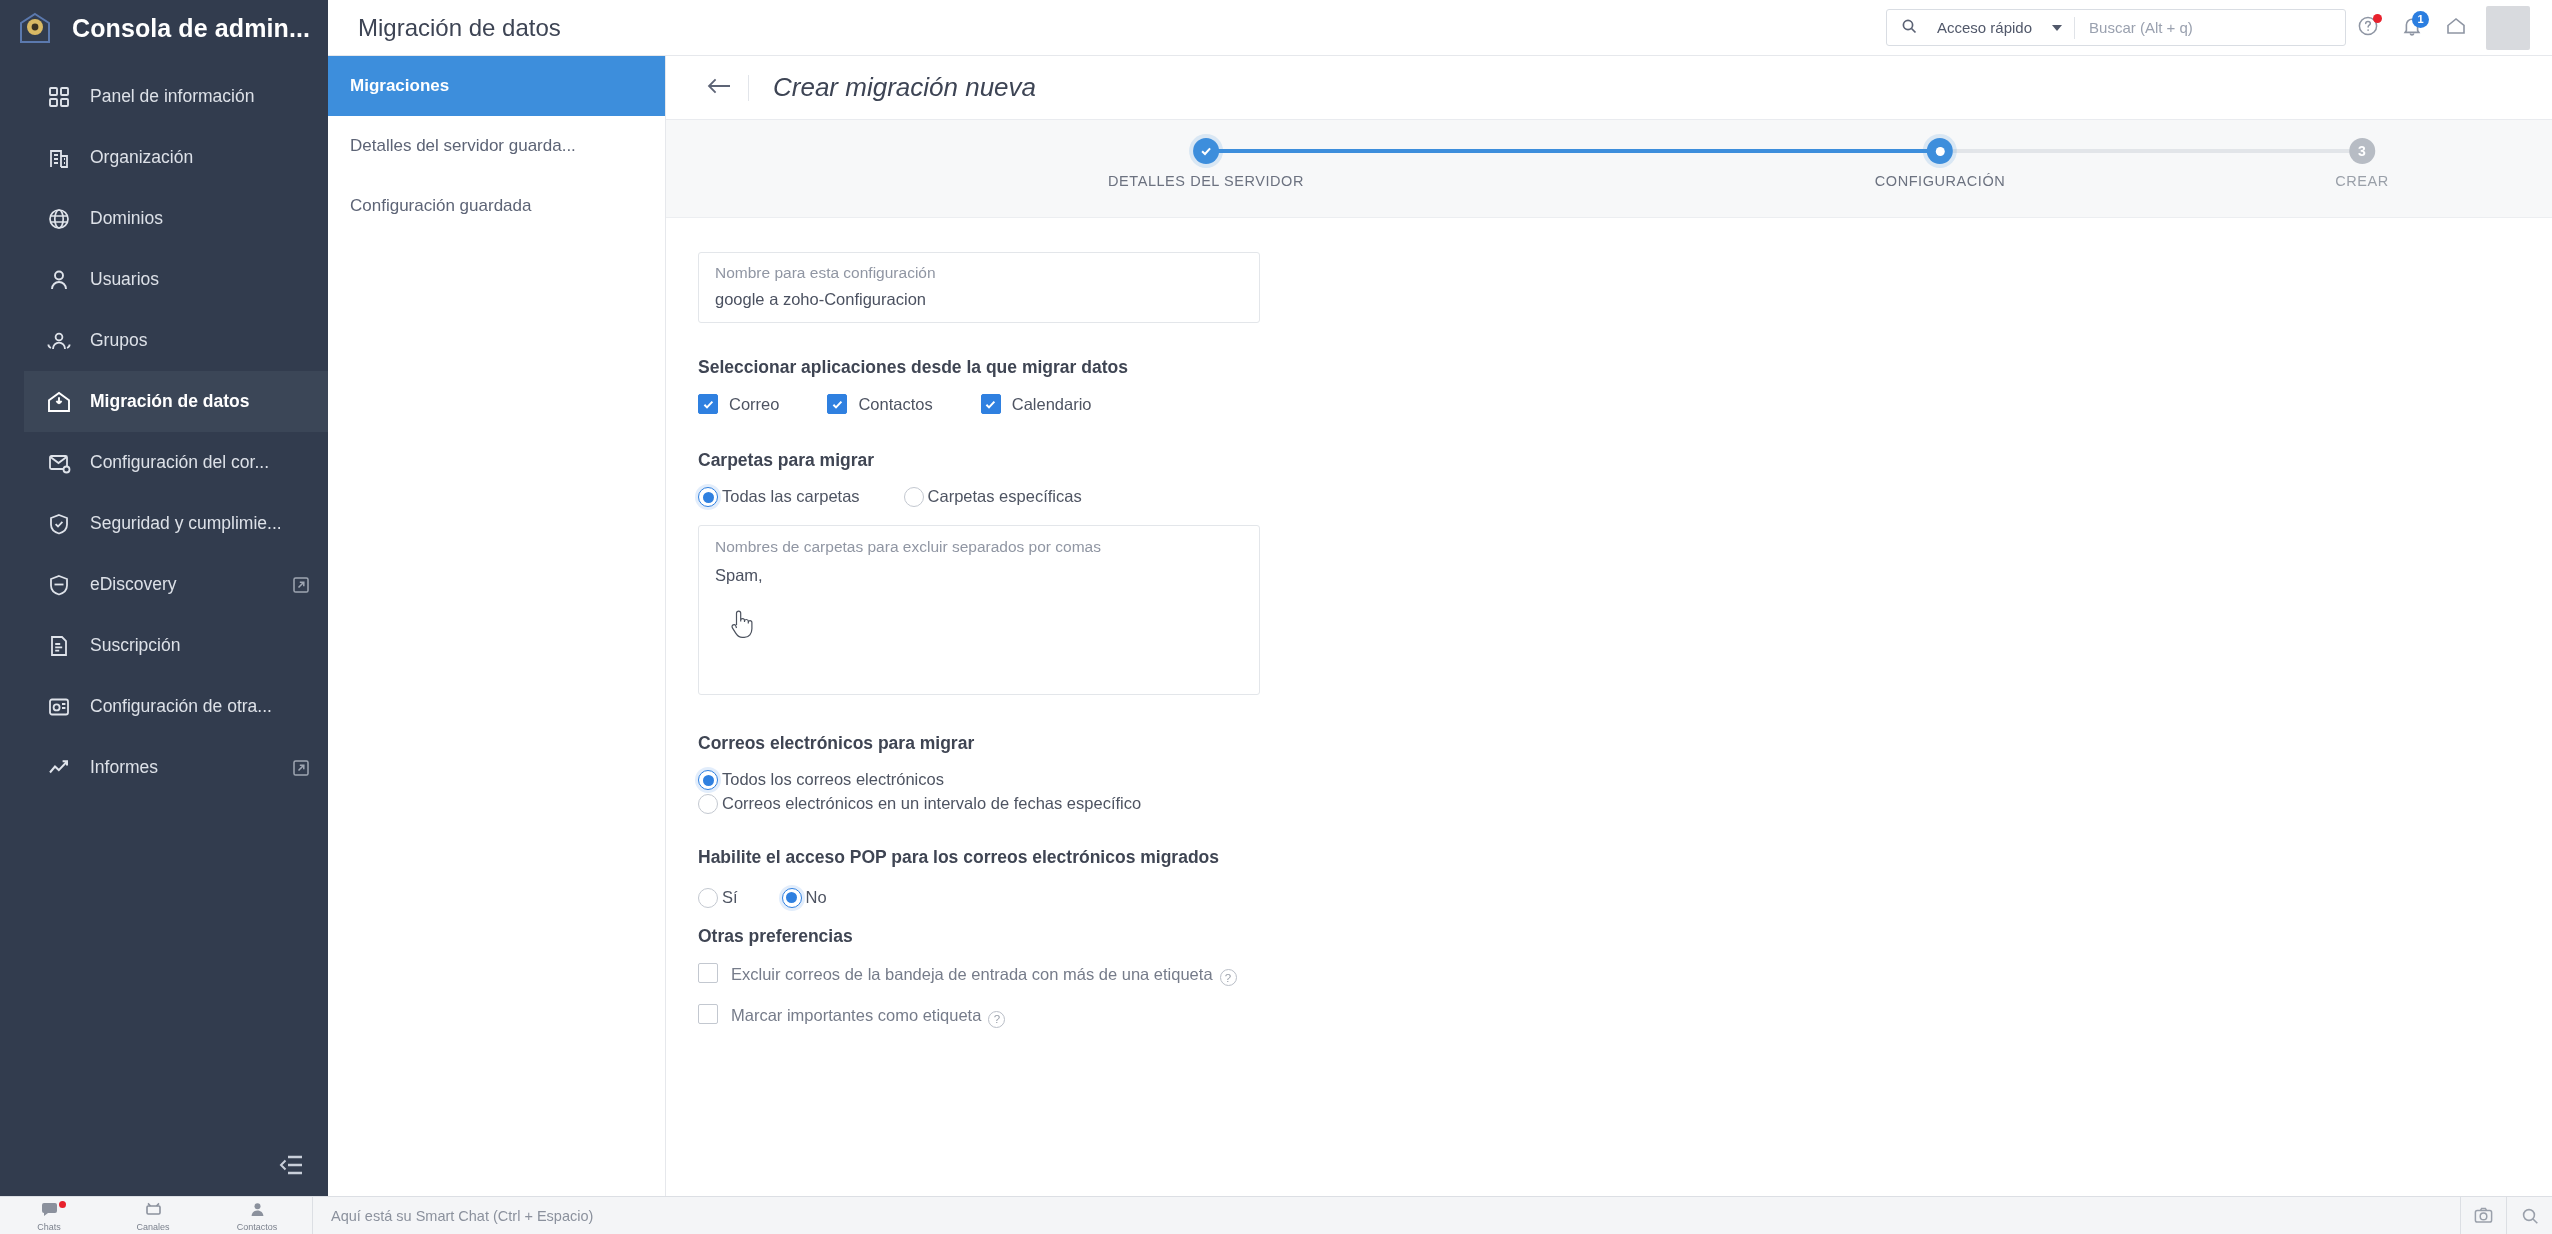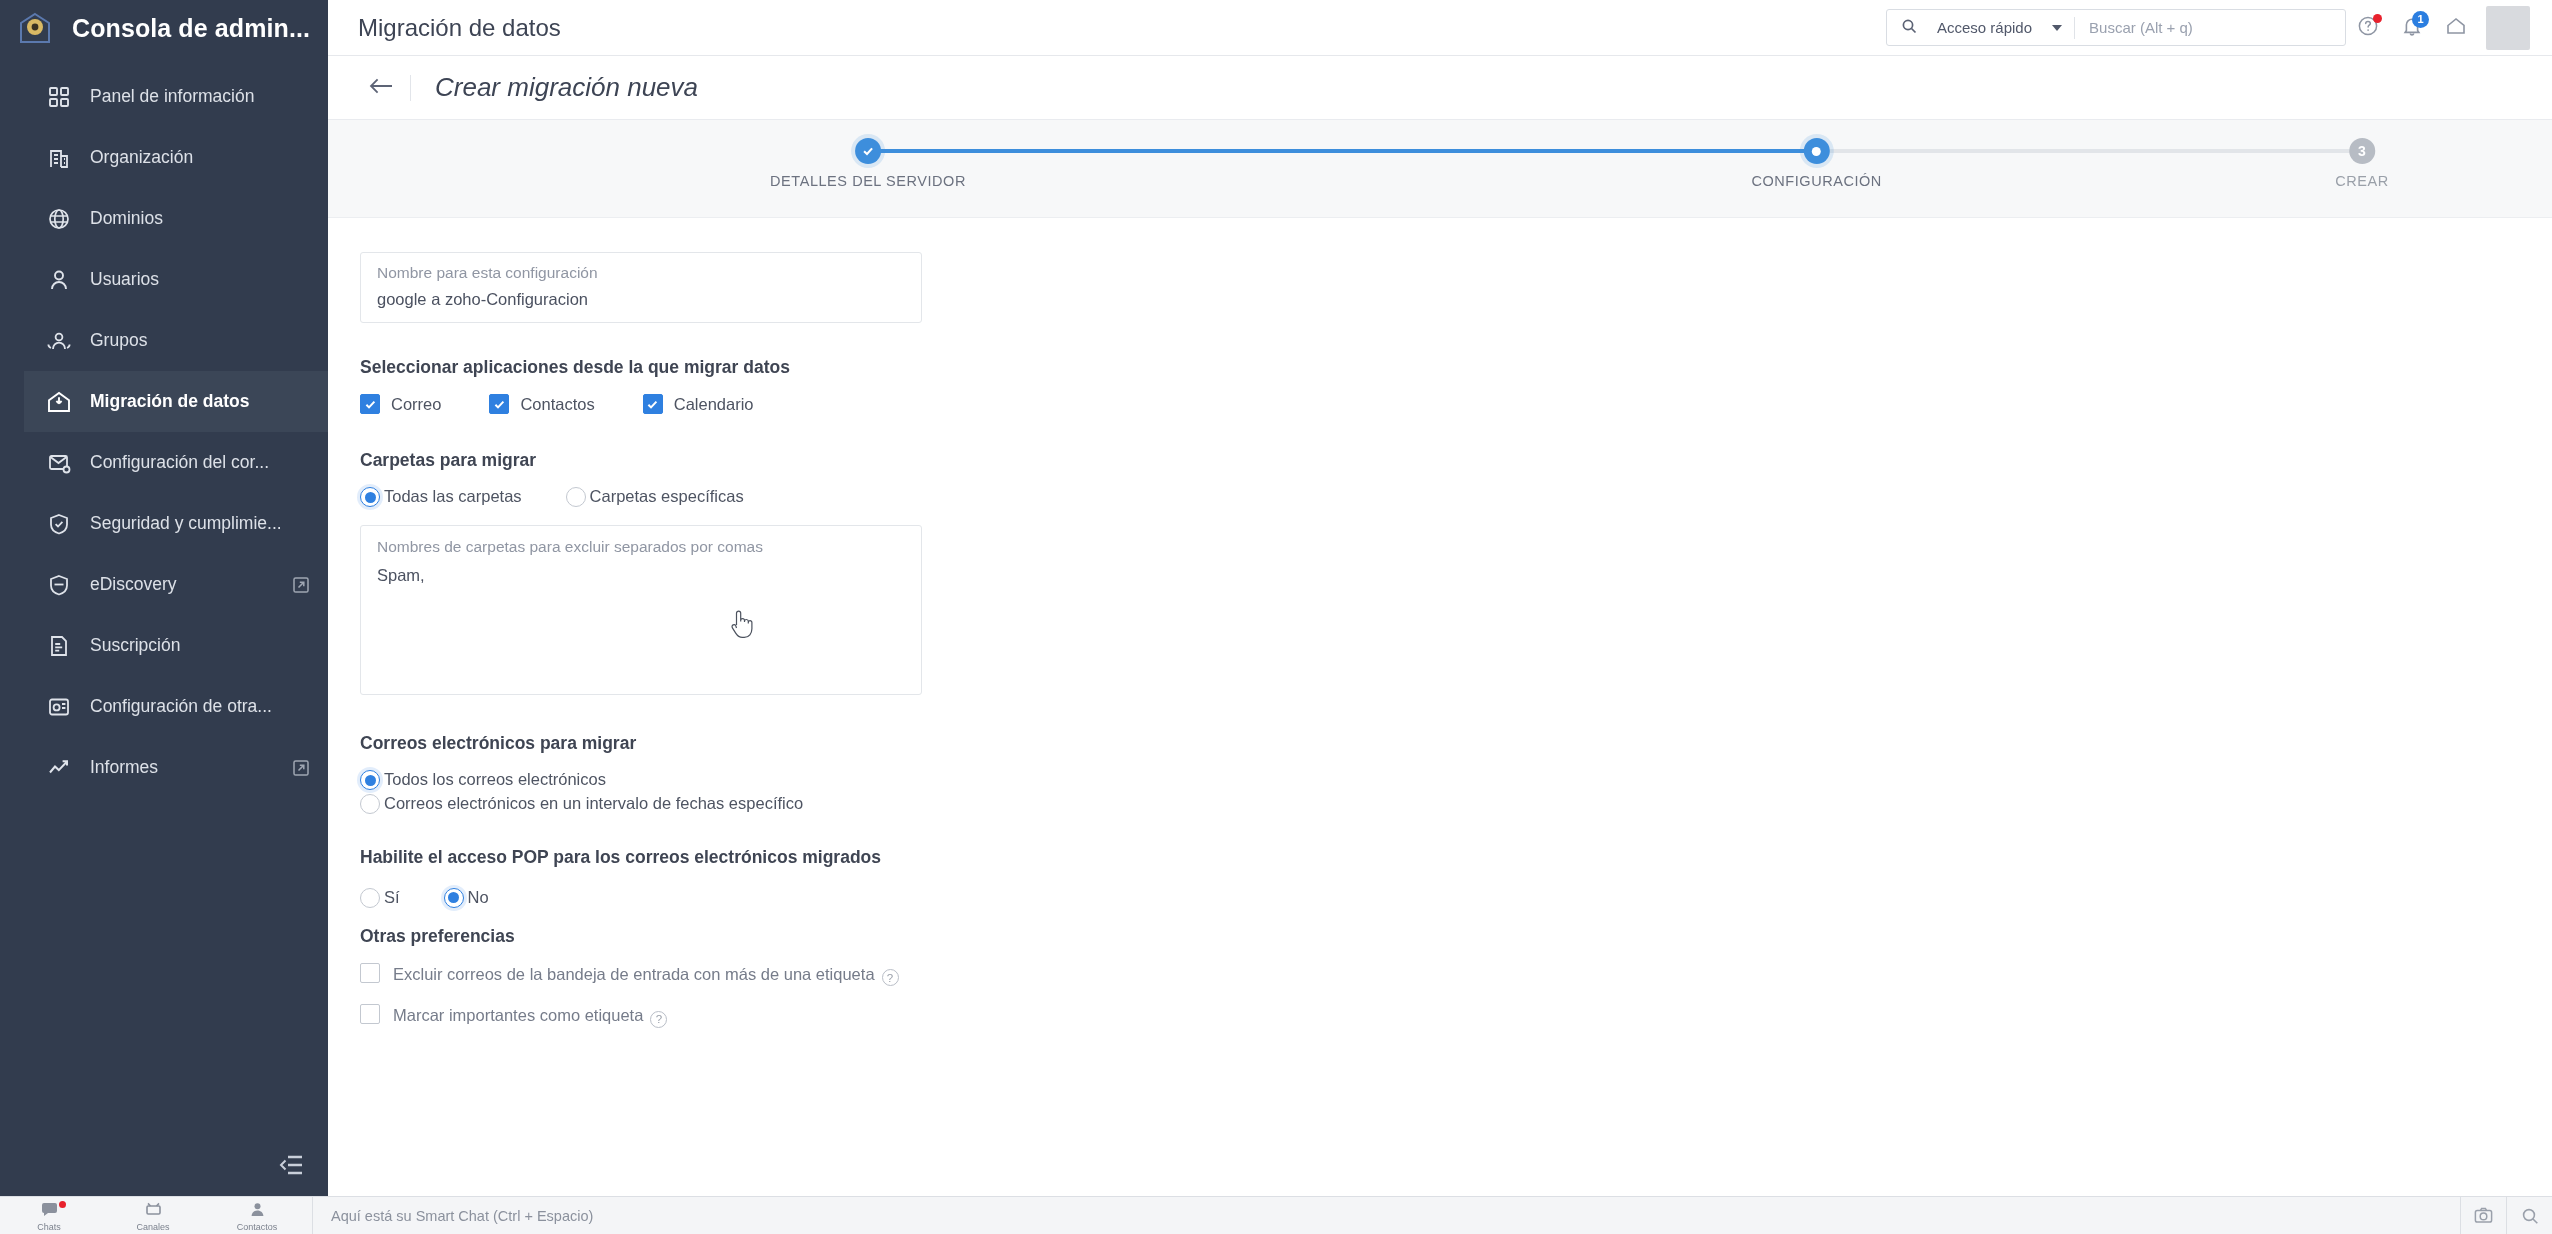--- a/index.html
+++ b/index.html
@@ -418,20 +418,31 @@
               </svg>
             </span>
           </div>
 
           <div class="avatar"></div>
         </div>
       </header>
 
       <div class="content-row">
 
+        <nav class="subnav">
+          <div class="subnav-item active">
+            <span>Migraciones</span>
+          </div>
+          <div class="subnav-item">
+            <span>Detalles del servidor guarda...</span>
+          </div>
+          <div class="subnav-item">
+            <span>Configuración guardada</span>
+          </div>
+        </nav>
 
         <section class="page">
 
           <div class="page-head">
             <div class="back-btn">
               <span>
                 <svg width="26" height="20" viewBox="0 0 26 20" fill="none" stroke="#5d6476" stroke-width="1.8">
                   <path d="M24 10H3M9.6 3.4 3 10l6.6 6.6"></path>
                 </svg>
               </span>

